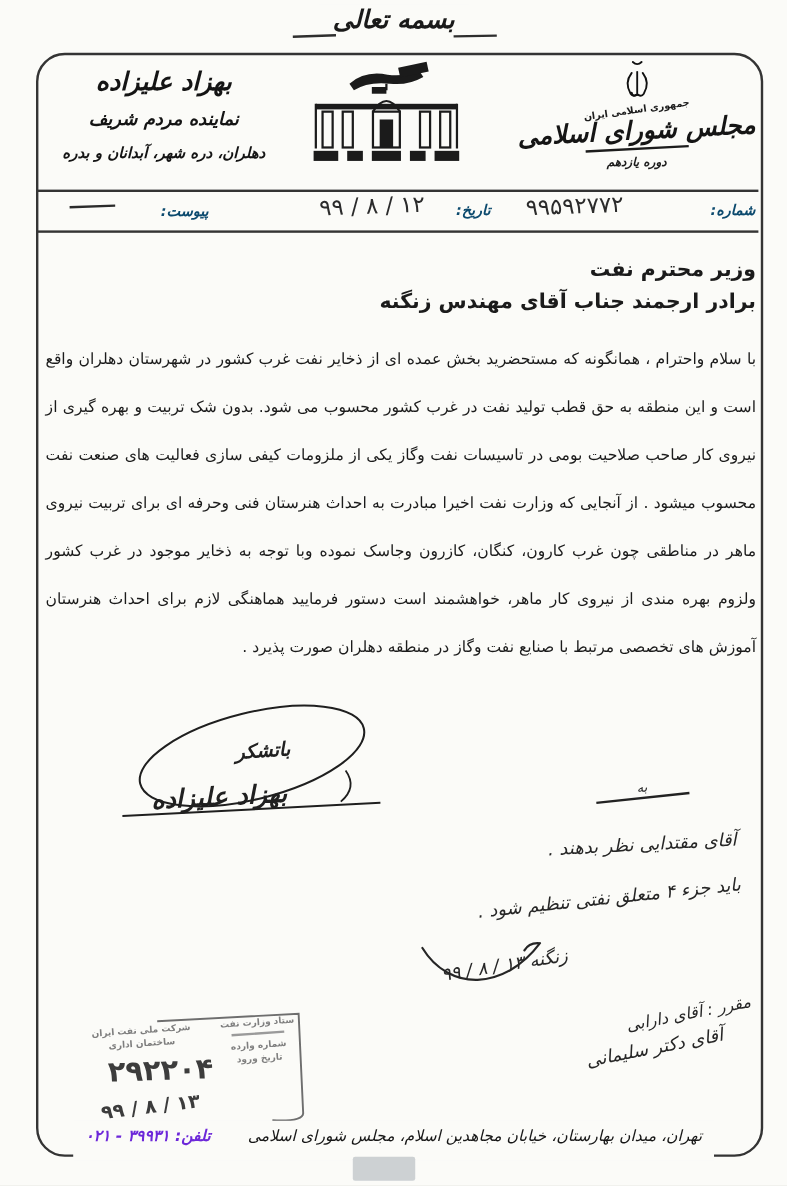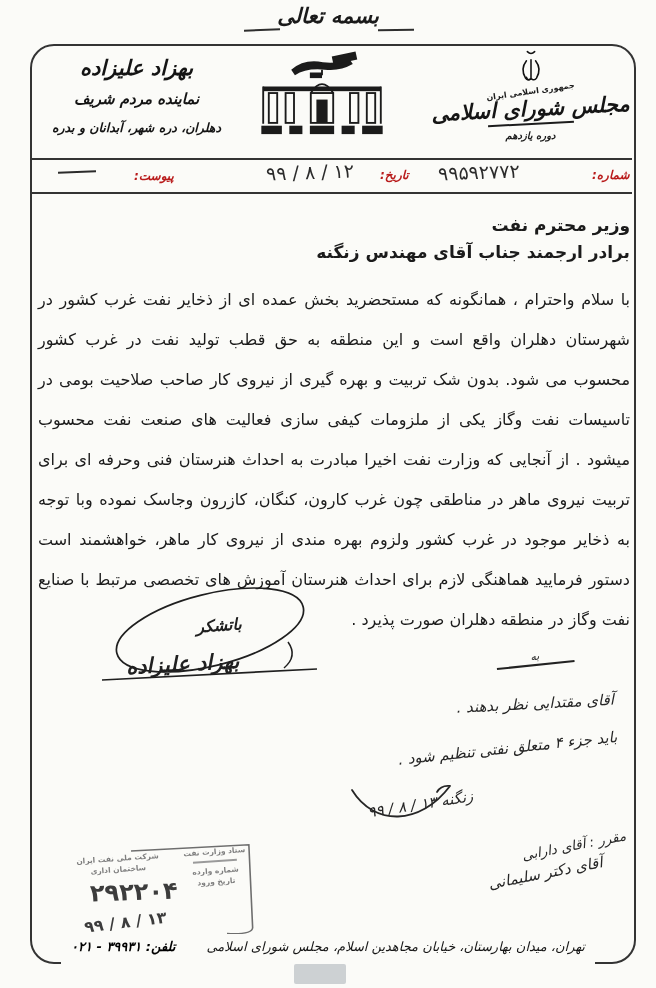--- a/index.html
+++ b/index.html
@@ -30,33 +30,33 @@
   .h-underline{width:86px; height:2px; background:#1c1c1c; margin:2px auto 0; transform:rotate(-3deg);}
   .h-term{font-size:10px; font-weight:bold; font-style:italic; margin-top:5px; color:#1c1c1c;}
   .h-center{position:absolute; left:252px; top:48px;}
   .h-left{position:absolute; left:34px; top:56px; width:205px; text-align:center; color:#141414;}
   .h-name{font-size:21px; font-weight:bold; font-style:italic; white-space:nowrap;}
   .h-role{font-size:15px; font-weight:bold; font-style:italic; margin-top:10px;}
   .h-districts{font-size:12.5px; font-weight:bold; font-style:italic; margin-top:12px; white-space:nowrap;}
   
   .meta-rule{position:absolute; left:31px; width:601px; height:2px; background:#343434; z-index:1;}
   .meta-rule-top{top:158px;} .meta-rule-bottom{top:192px;}
-  .meta-label{position:absolute; font-size:12px; font-weight:bold; font-style:italic; color:#b91c1c; white-space:nowrap;}
+  .meta-label{position:absolute; font-size:12px; font-weight:bold; font-style:italic; color:#0c4a6e; white-space:nowrap;}
   .meta-hand{position:absolute; font-size:19px; color:#2b2b2b; white-space:nowrap; transform:rotate(-2deg);}
   .m-num-label{left:592px; top:168px;}
   .m-num-value{left:438px; top:161px;}
   .m-date-label{left:380px; top:168px;text-align:right;}
   .m-date-value{left:266px; top:161px;}
   .m-att-label{left:134px; top:169px;}
   .m-att-dash{position:absolute; left:58px; top:171px; width:38px; height:2px; background:#2b2b2b; transform:rotate(-2deg);}
   
   .letter-body{position:absolute; left:38px; top:204px; width:592px; direction:rtl; color:#1b1b1b;}
   .addr{font-size:17px; font-weight:bold; line-height:1.6;}
   .addr2{margin-top:8px;}
-  .body-text{margin-top:14px; font-size:16px; line-height:40px; text-align:justify;}
+  .body-text{margin-top:14px; font-size:13px; line-height:40px; text-align:justify;}
   
   .hand{font-style:italic; color:#202020;}
   .sig-closing{position:absolute; left:196px; top:616px; font-size:16px; font-weight:bold; transform:rotate(-4deg);}
   .sig-name{position:absolute; left:126px; top:652px; font-size:21px; font-weight:bold; transform:rotate(-3deg); white-space:nowrap;}
   .sig-svg{position:absolute; left:92px; top:582px;}
   
   .annot{position:absolute; white-space:nowrap; color:#262626;}
   .sh-block{left:496px; top:650px; width:78px; text-align:center; transform:rotate(-6deg);}
   .sh-text{font-size:11px; font-style:italic;}
   .sh-line{height:2px; background:#222; margin-top:1px;}
@@ -74,21 +74,21 @@
   .stamp-col-l{flex:1; text-align:center;}
   .stamp-line{font-size:7.5px; font-weight:bold; line-height:1.5; white-space:nowrap;}
   .stamp-rule{width:44px; height:1.5px; background:#9a9a9a; margin:3px auto;}
   .stamp-bracket{position:absolute; inset:0;}
   .stamp-hw-num{position:absolute; left:26px; top:34px; font-size:24px; font-weight:bold; color:#3c3c3c; transform:rotate(2deg); letter-spacing:2px;}
   .stamp-hw-date{position:absolute; left:18px; top:68px; font-size:16px; font-weight:bold; color:#3c3c3c; transform:rotate(-3deg);}
   
   .footer{position:absolute; left:0; right:0; top:934px; text-align:center; z-index:4;}
   .footer-inner{display:inline-block; background:#fbfbf8; padding:2px 10px 12px; direction:rtl;}
   .f-address{font-size:13px; font-weight:normal; font-style:italic; color:#161616;}
-  .f-phone{font-size:13px; font-weight:bold; font-style:italic; color:#000000; margin-right:26px;}
+  .f-phone{font-size:13px; font-weight:bold; font-style:italic; color:#6d28d9; margin-right:26px;}
   .smudge{position:absolute; left:294px; top:964px; width:52px; height:20px; background:#c4c9cc; opacity:.85; border-radius:2px; z-index:5;}
 </style>
 </head>
 <body>
 
 <div class="page">
 
   <div class="bismillah">بسمه تعالی</div>
   <div class="bis-dash bis-dash-l"></div>
   <div class="bis-dash bis-dash-r"></div>

